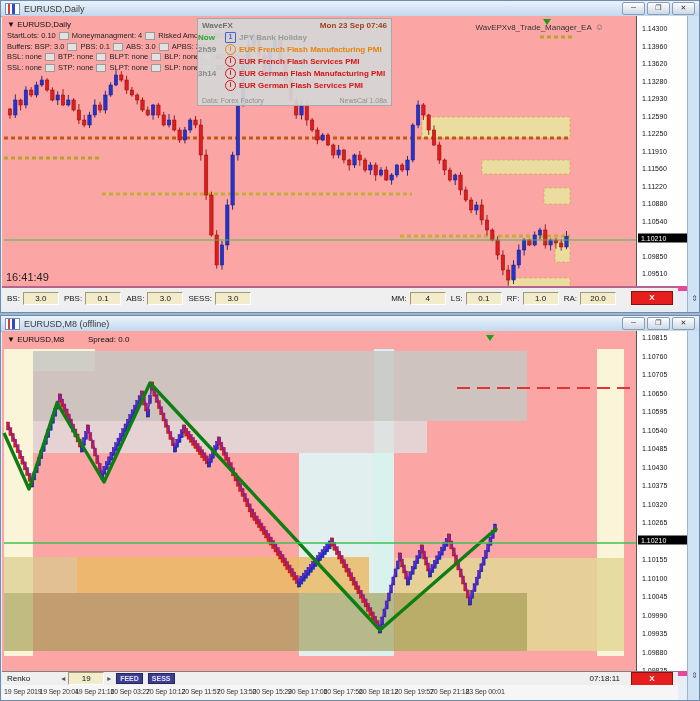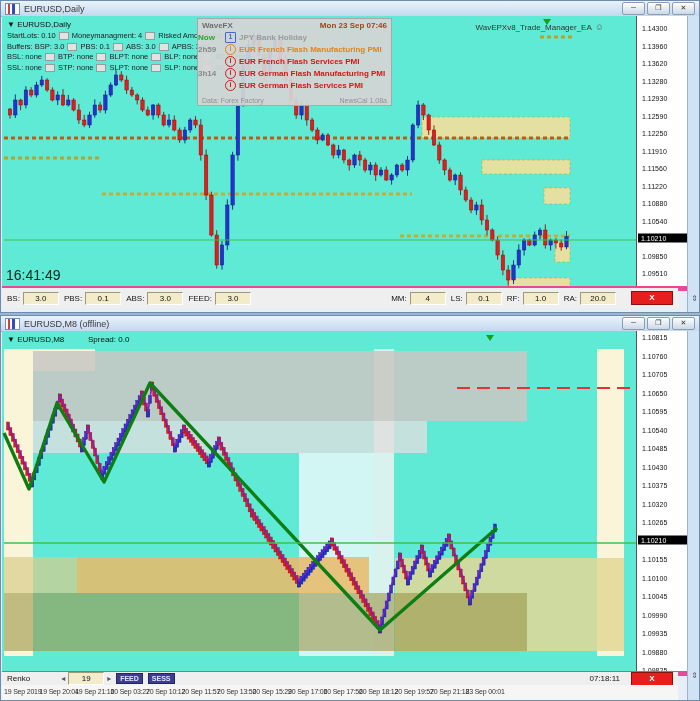--- a/index.html
+++ b/index.html
@@ -6,35 +6,35 @@
     background:#9fb6cc;font-family:"Liberation Sans",sans-serif;}
   .mdi{position:absolute;inset:0;}
   .win{position:absolute;left:0;width:698px;background:#e8eef6;border:1px solid #6e8cac;}
   .tbar{height:15px;background:linear-gradient(#eaf3fb,#c3d8ee);border-bottom:1px solid #9ab4d0;
     display:flex;align-items:center;padding:0 4px;gap:4px;font-size:9px;color:#3a3a3a;}
   .wico{width:13px;height:10px;background:#fff;border:1px solid #7090c0;
     background:linear-gradient(90deg,#fff 0 2px,#d04040 2px 4px,#fff 4px 6px,#3548c8 6px 9px,#fff 9px);}
   .wbtns{margin-left:auto;display:flex;gap:2px;}
   .wbtn{width:21px;height:11px;border:1px solid #8a9db5;border-radius:2px;
     background:linear-gradient(#fefefe,#ccd8e6);font-size:7px;line-height:10px;text-align:center;color:#333;}
-  .chart{position:absolute;left:1px;width:688px;background:#5eead4;border-bottom:5px solid #ec4899;}
+  .chart{position:absolute;left:1px;width:688px;background:#fca5a5;border-bottom:5px solid #ec4899;}
   .paxis{position:absolute;left:634px;top:0;bottom:0;width:54px;background:#fff;
     border-left:1px solid #555;font-size:7px;overflow:hidden;}
   .plabel{position:absolute;left:5px;color:#111;white-space:nowrap;transform:translateY(-50%);}
   .pbox{position:absolute;left:1px;width:48px;background:#000;color:#fff;font-size:7px;
     padding:1px 0 1px 3px;transform:translateY(-50%);}
   .rstrip{position:absolute;top:15px;right:0;bottom:0;width:11px;background:#cfe3f5;border-left:1px solid #9ab4d0;}
   .grip{position:absolute;right:1px;font-size:8px;color:#556;}
   .sym{position:absolute;left:5px;top:4px;font-size:8px;color:#111;}
   .spread{position:absolute;left:86px;top:4px;font-size:8px;color:#111;}
   .plines{position:absolute;left:5px;top:15px;font-size:7.5px;color:#222;line-height:10.5px;}
   .pline{white-space:nowrap;}
   .sep{display:inline-block;width:8px;height:6px;background:#e2e2e2;border:1px solid #9a9a9a;
     margin:0 3px;vertical-align:middle;}
-  .tstamp{position:absolute;left:4px;bottom:3px;font-size:14px;color:#222;}
+  .tstamp{position:absolute;left:4px;bottom:3px;font-size:11px;color:#222;}
   .ealabel{position:absolute;top:6px;right:86px;font-size:8px;color:#333;display:flex;gap:3px;align-items:center;}
   .smiley{color:#666;font-size:9px;}
   .newsp{position:absolute;left:195px;top:2px;width:193px;height:86px;
     background:rgba(213,213,213,.93);border:1px solid #a8a8a8;font-size:8px;}
   .nhead{display:flex;justify-content:space-between;padding:2px 4px 1px;font-weight:bold;color:#6f6f6f;text-align:right;}
   .ndate{color:#a2401a;}
   .nrow{display:flex;gap:3px;padding:0 0;height:12px;align-items:center;font-weight:bold;}
   .ntime{width:24px;flex:none;color:#888;}
   .nico{width:9px;height:9px;flex:none;border-radius:50%;border:1px solid currentColor;
     font-size:7px;line-height:8px;text-align:center;font-weight:bold;}
@@ -379,21 +379,21 @@
         </div>
         <div class="fld">
           <span>PBS:</span>
           <div class="fin">0.1</div>
         </div>
         <div class="fld">
           <span>ABS:</span>
           <div class="fin">3.0</div>
         </div>
         <div class="fld">
-          <span>FEED:</span>
+          <span>SESS:</span>
           <div class="fin">3.0</div>
         </div>
         <div class="rgroup">
           <div class="fld">
             <span>MM:</span>
             <div class="fin">4</div>
           </div>
           <div class="fld">
             <span>LS:</span>
             <div class="fin">0.1</div>

